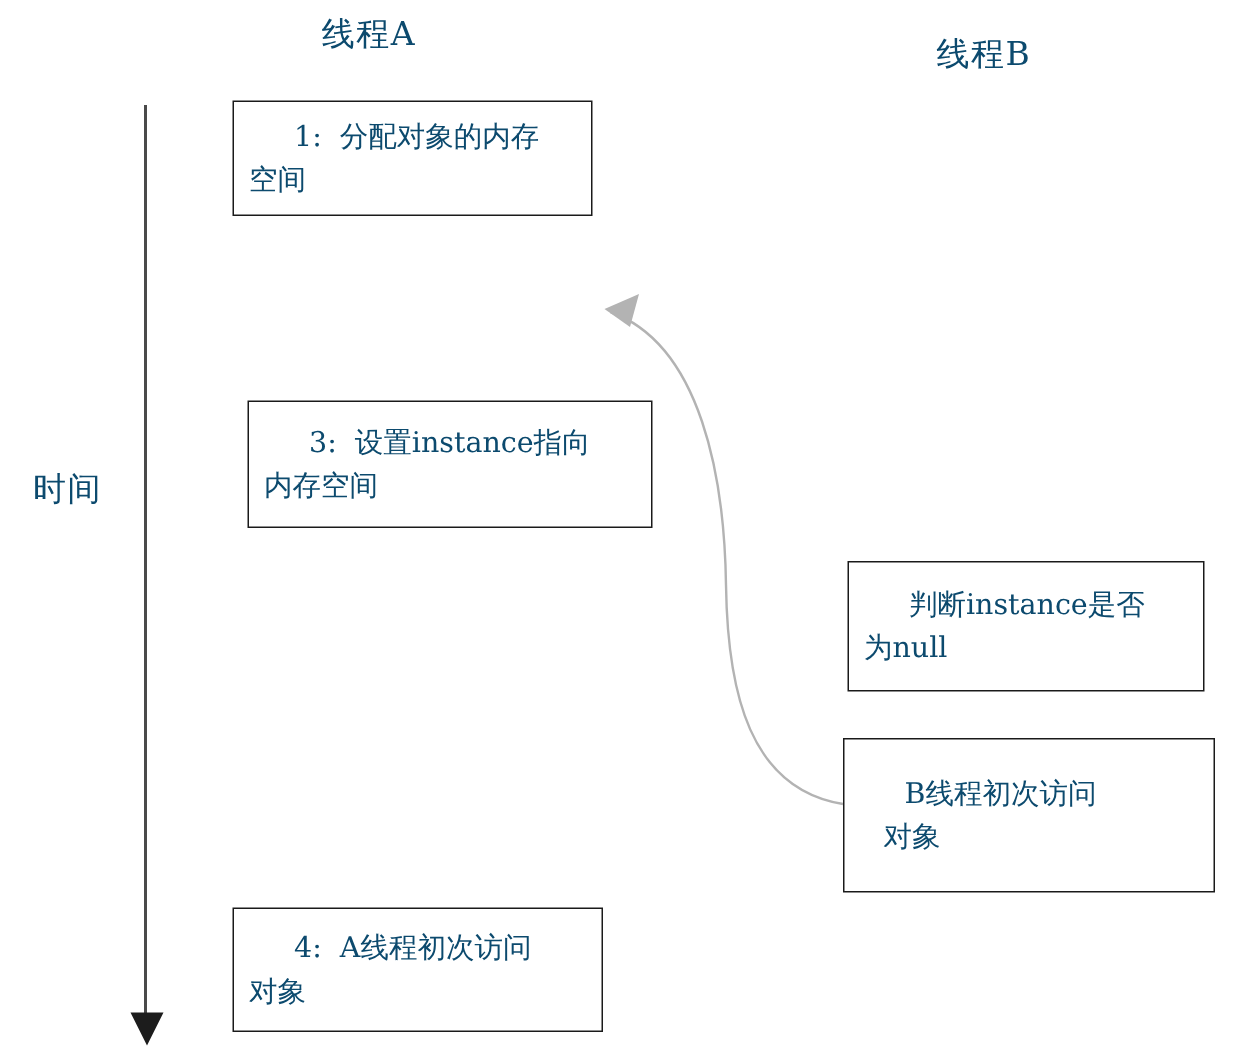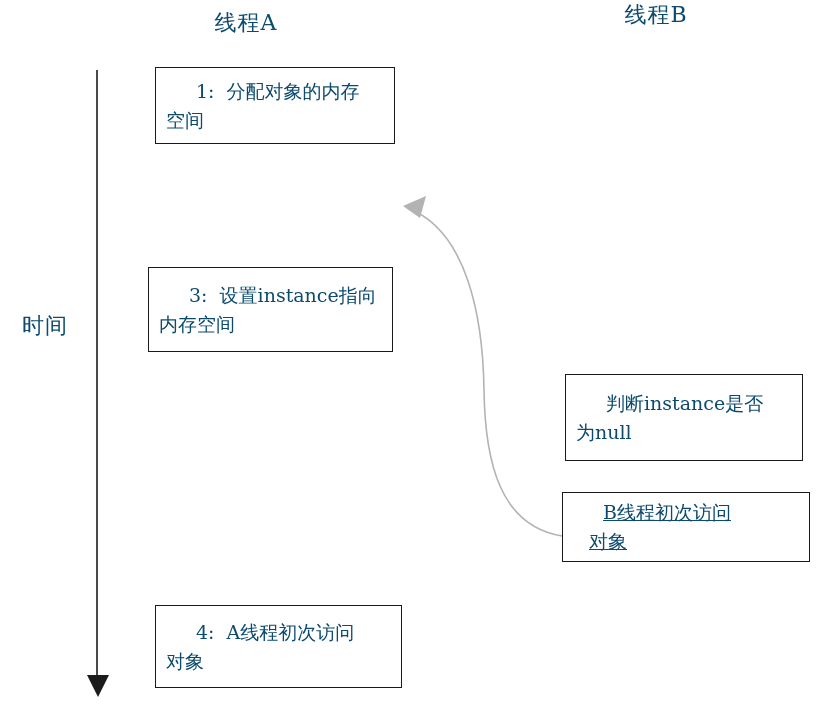--- a/index.html
+++ b/index.html
@@ -19,21 +19,21 @@
     pointer-events: none;
   }
   .hdr {
     position: absolute;
     width: 140px;
     text-align: center;
     font-size: 22px;
     letter-spacing: 1px;
   }
   .hdr-a { left: 176px; top: 8px; }
-  .hdr-b { left: 586px; top: 0; }
+  .hdr-b { left: 586px; top: 21px; }
   .time-label {
     position: absolute;
     left: 22px; top: 311px;
     font-size: 22px;
     letter-spacing: 1px;
   }
   .box {
     position: absolute;
     box-sizing: border-box;
     border: 1.5px solid #1a1a1a;
@@ -42,24 +42,24 @@
     flex-direction: column;
     justify-content: center;
     font-size: 19px;
     line-height: 29px;
     padding: 2px 6px 2px 10px;
   }
   .box .line { white-space: pre; }
   .box .first { text-indent: 30px; }
   .box-a1 { left: 155px; top: 67px;  width: 240px; height: 77px; }
   .box-a2 { left: 155px; top: 182px; width: 248px; height: 46px; }
-  .box-a3 { left: 148px; top: 267px; width: 245px; height: 85px; }
+  .box-a3 { left: 165px; top: 267px; width: 270px; height: 85px; }
   .box-a4 { left: 155px; top: 605px; width: 247px; height: 83px; justify-content: center; }
   .box-b1 { left: 565px; top: 374px; width: 238px; height: 87px; }
-  .box-b2 { left: 562px; top: 492px; width: 248px; height: 70px; text-decoration: underline; }
+  .box-b2 { left: 562px; top: 492px; width: 248px; height: 103px; }
   .box-b2 .line2 { padding-left: 16px; }
 </style>
 </head>
 <body>
 
 <div class="canvas">
 
   <svg class="overlay" viewBox="0 0 837 707" xmlns="http://www.w3.org/2000/svg">
 
     <line x1="97" y1="70" x2="97" y2="677" stroke-width="2" stroke="#4a4a4a"></line>

